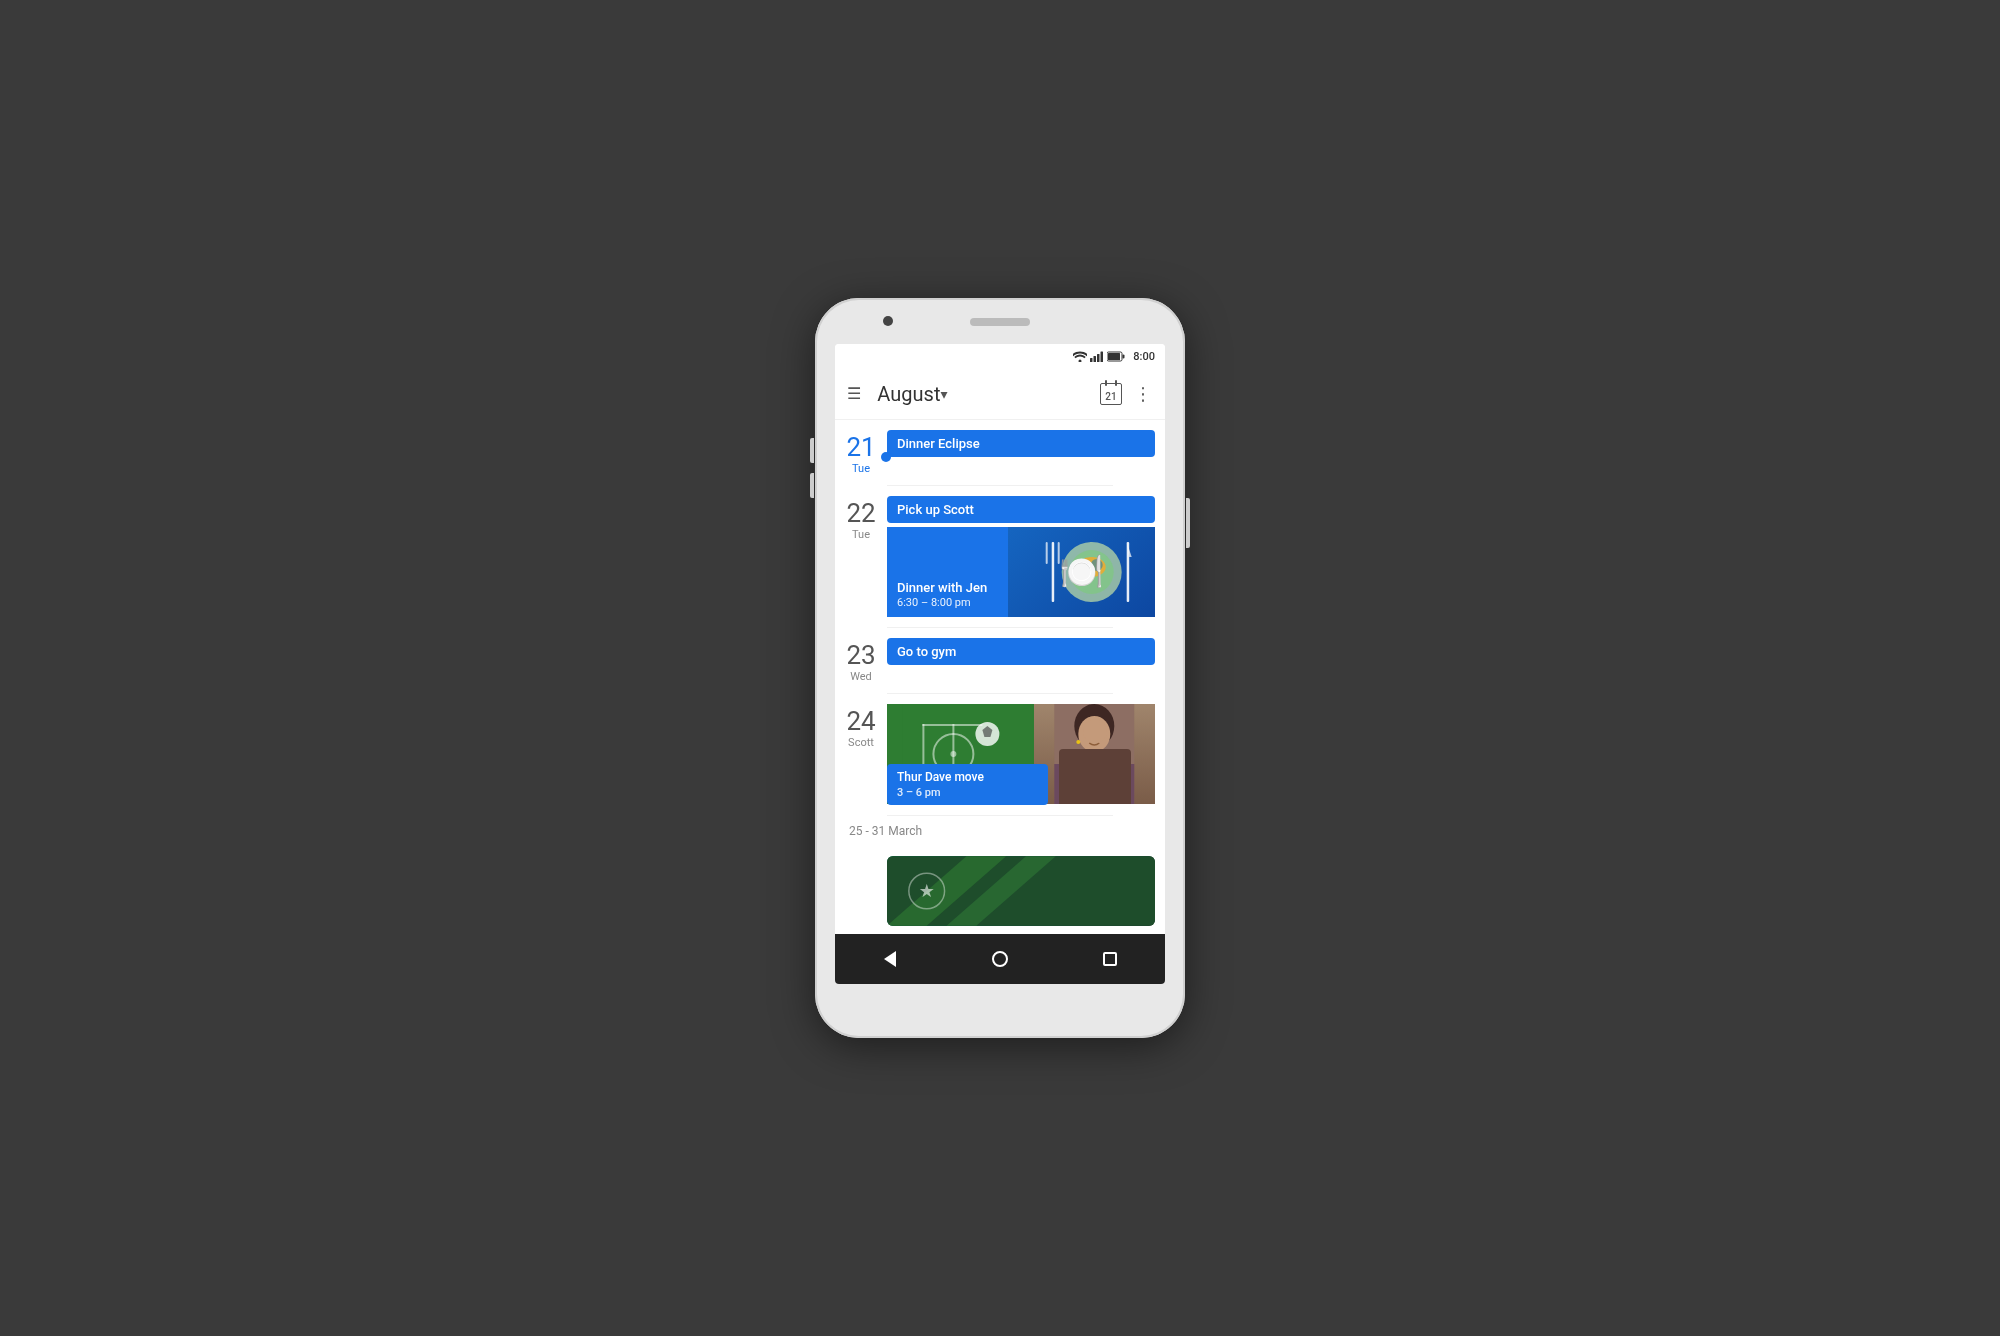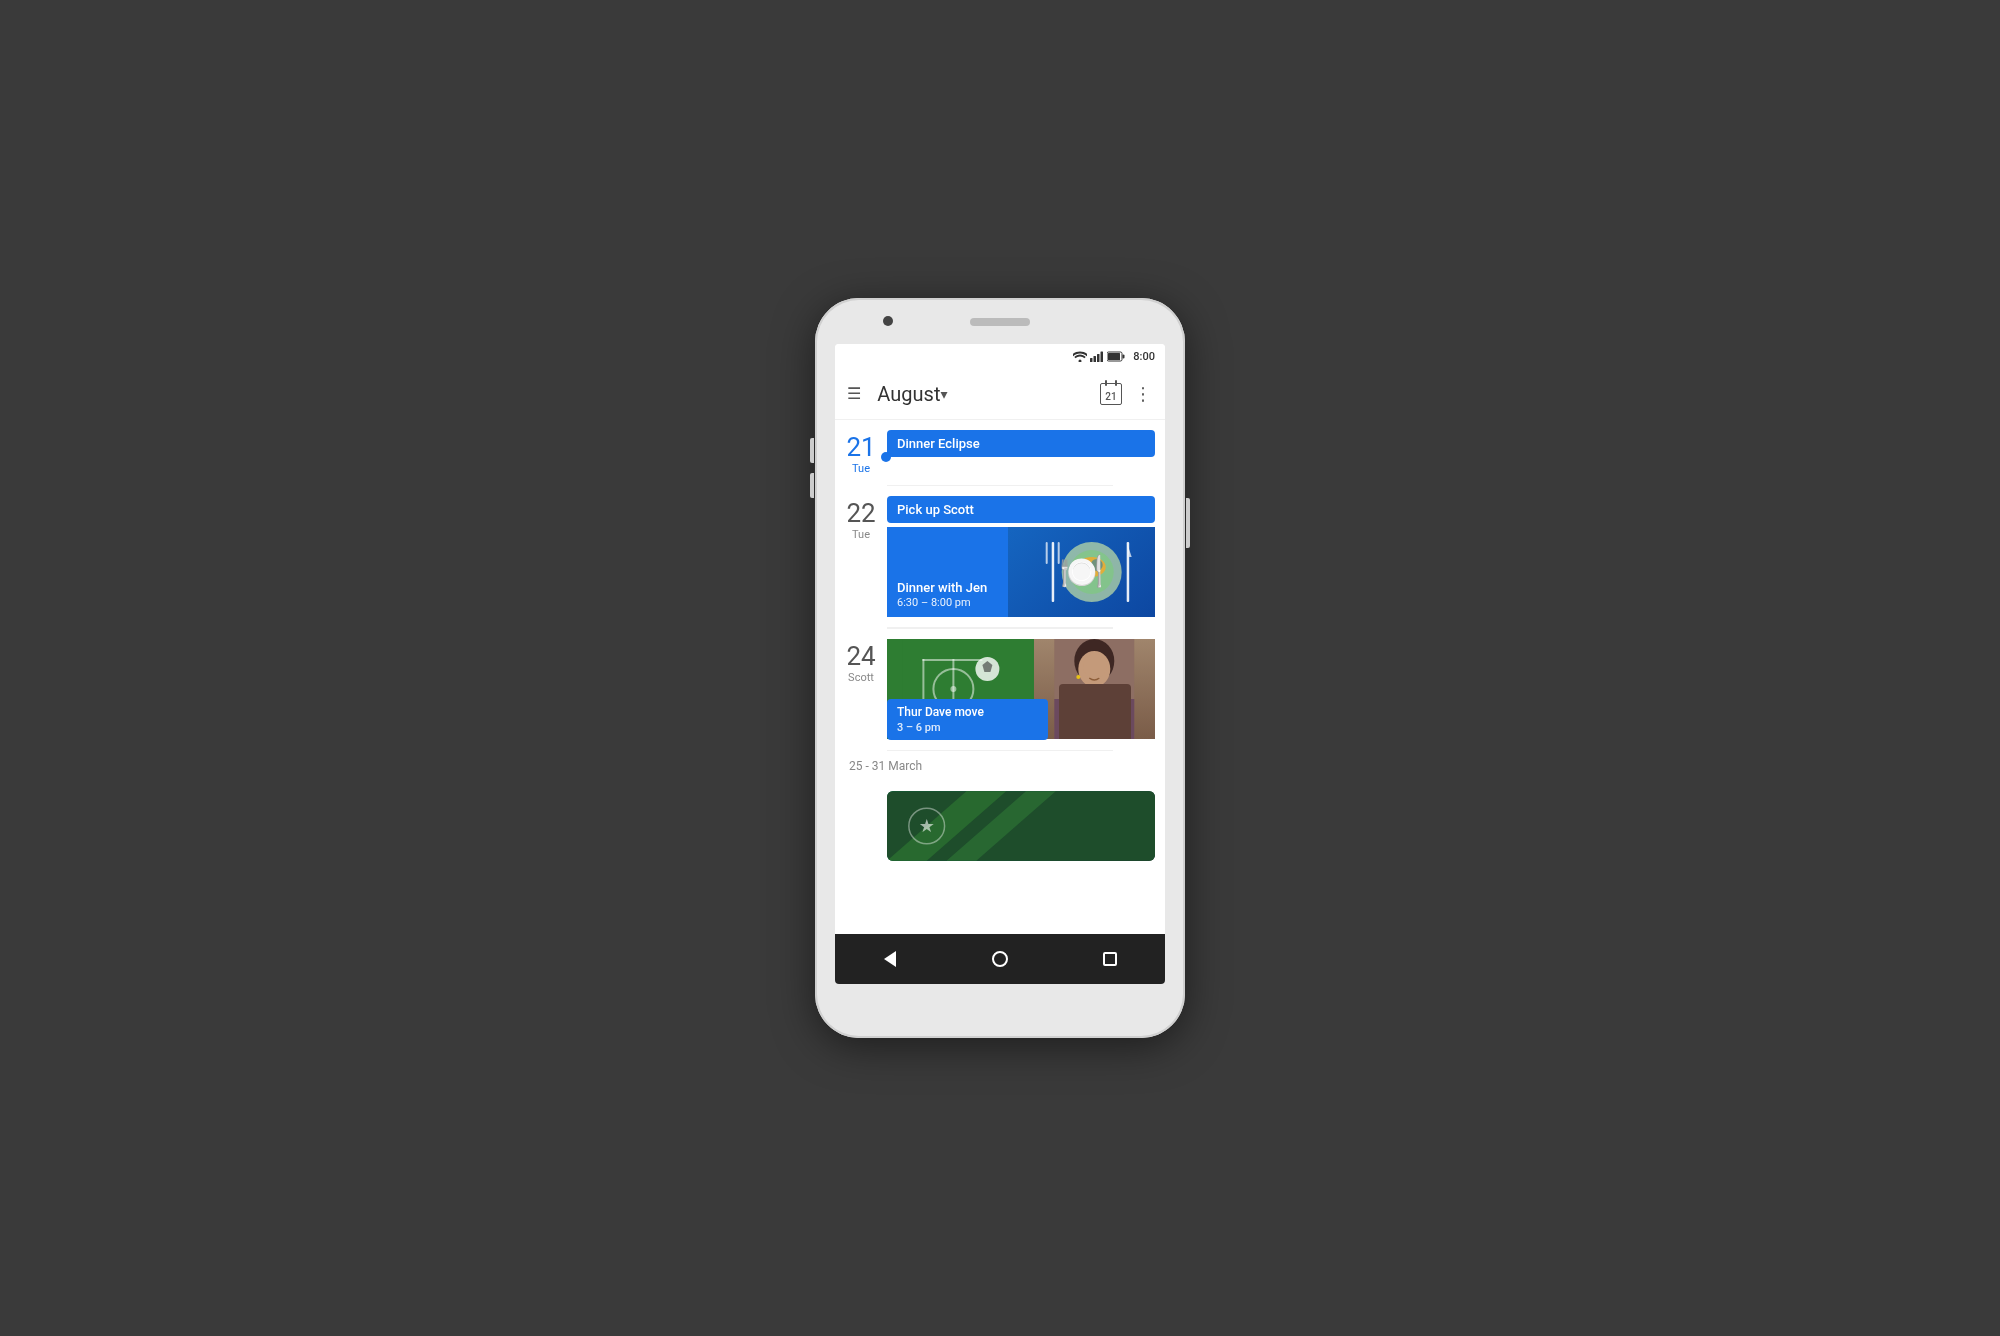--- a/index.html
+++ b/index.html
@@ -576,20 +576,31 @@
             <div class="event-overlay-text">
               <div class="event-overlay-title">Dinner with Jen</div>
               <div class="event-overlay-time">6:30 – 8:00 pm</div>
             </div>
           </div>
         </div>
       </div>
 
       <div class="divider-line"></div>
 
+      <div class="day-row">
+        <div class="day-label">
+          <span class="day-number">23</span>
+          <span class="day-name">Wed</span>
+        </div>
+        <div class="events-column">
+          <div class="event-chip blue">
+            <span>Go to gym</span>
+          </div>
+        </div>
+      </div>
 
       <div class="divider-line"></div>
 
       <div class="day-row">
         <div class="day-label">
           <span class="day-number">24</span>
           <span class="day-name">Scott</span>
         </div>
         <div class="events-column">
 

